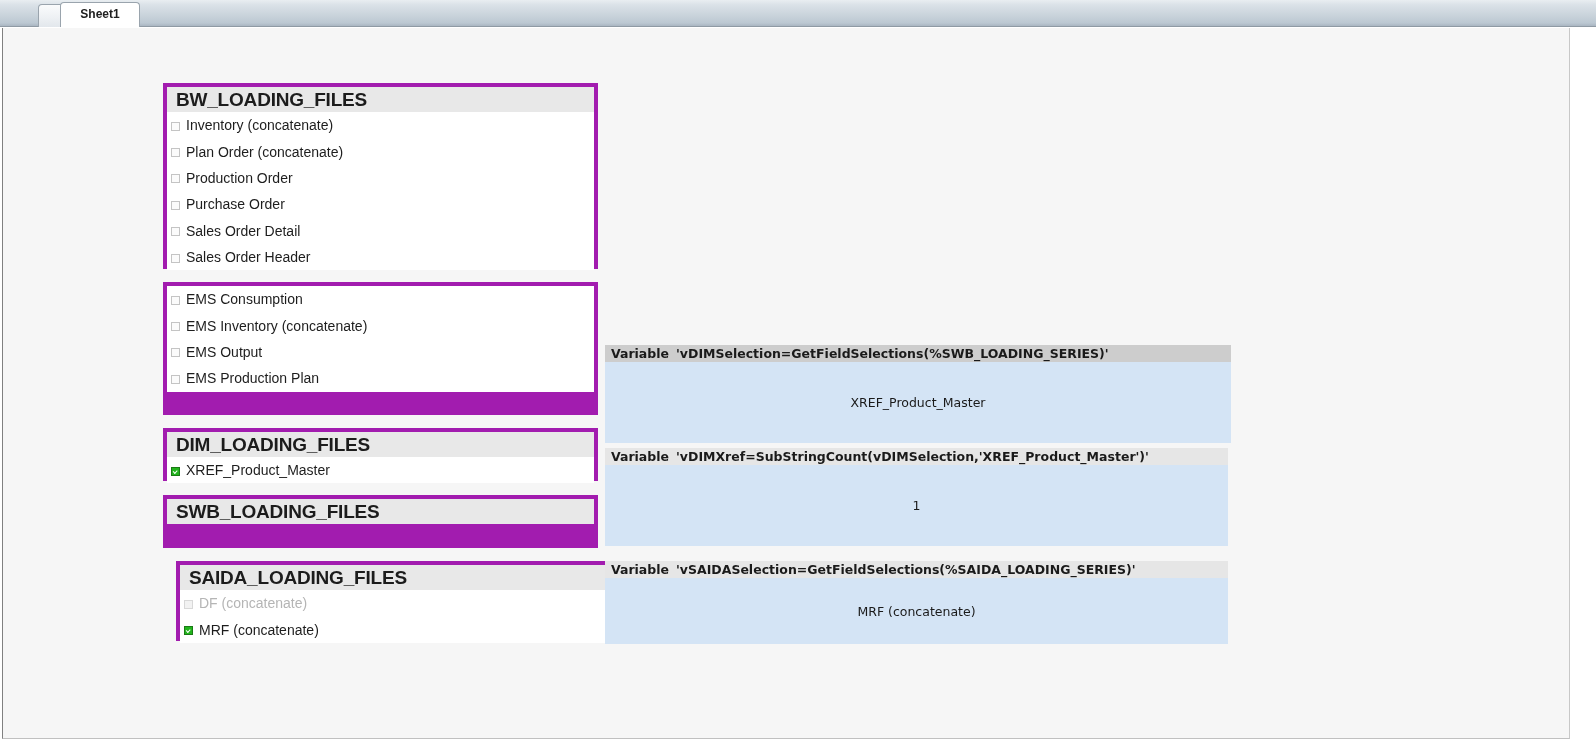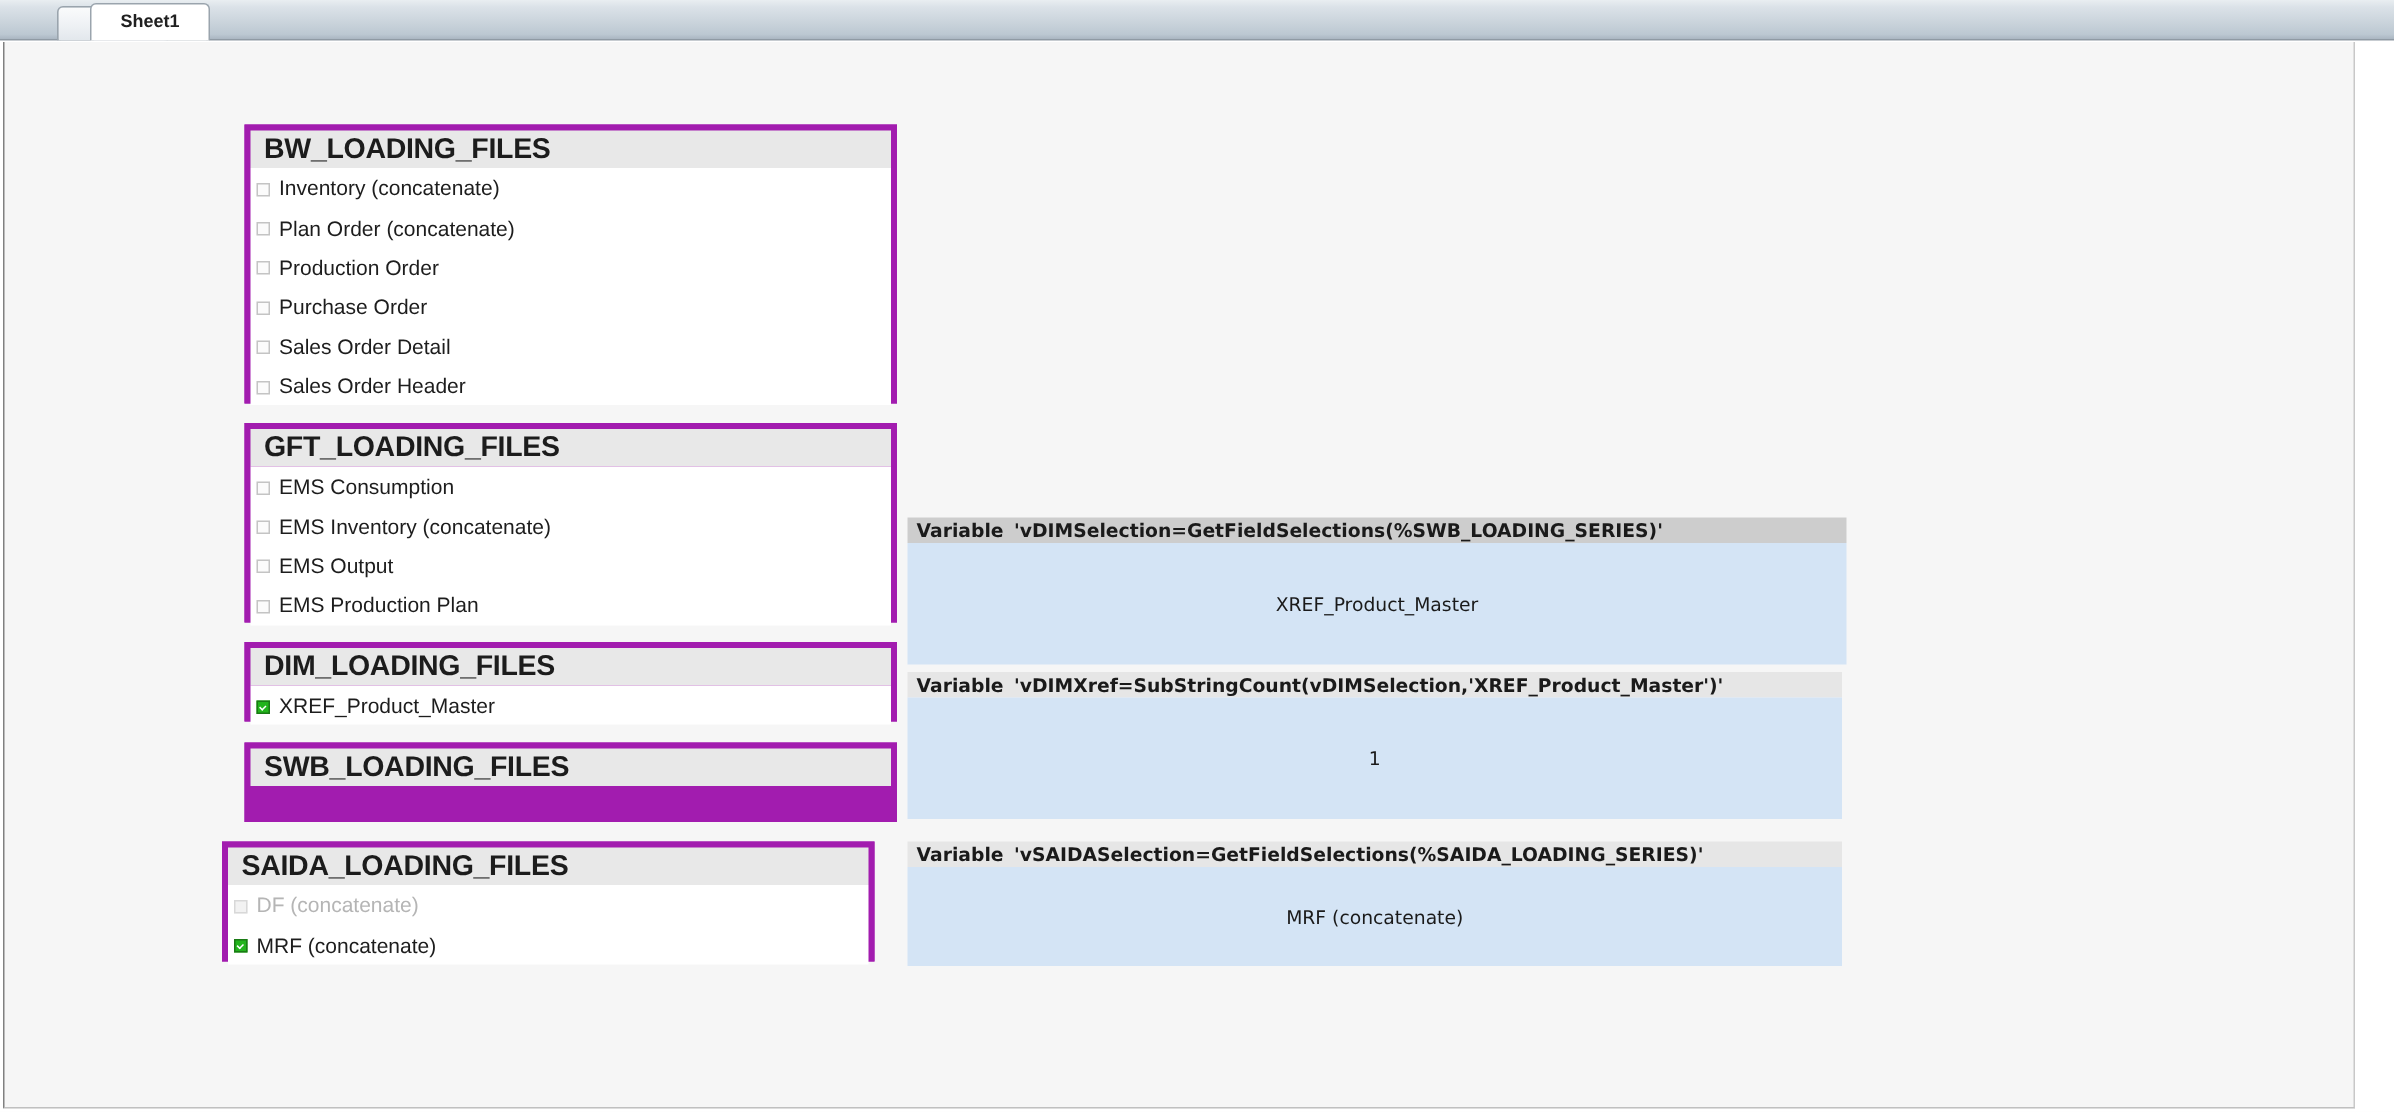--- a/index.html
+++ b/index.html
@@ -216,21 +216,20 @@
           <span>Sales Order Detail</span>
         </div>
         <div class="lb-row">
           <span class="state-box optional"></span>
           <span>Sales Order Header</span>
         </div>
       </div>
     </div>
 
     <div class="listbox" style="left:160px; top:254px; width:435px; height:133px;">
-      <div class="listbox-caption">GFT_LOADING_FILES</div>
       <div class="listbox-body">
         <div class="lb-row">
           <span class="state-box optional"></span>
           <span>EMS Consumption</span>
         </div>
         <div class="lb-row">
           <span class="state-box optional"></span>
           <span>EMS Inventory (concatenate)</span>
         </div>
         <div class="lb-row">
@@ -251,21 +250,21 @@
           <span class="state-box selected"></span>
           <span>XREF_Product_Master</span>
         </div>
       </div>
     </div>
 
     <div class="listbox" style="left:160px; top:467px; width:435px; height:53px;">
       <div class="listbox-caption">SWB_LOADING_FILES</div>
     </div>
 
-    <div class="listbox" style="left:145px; top:533px; width:435px; height:80px;">
+    <div class="listbox" style="left:173px; top:533px; width:435px; height:80px;">
       <div class="listbox-caption">SAIDA_LOADING_FILES</div>
       <div class="listbox-body">
         <div class="lb-row excluded">
           <span class="state-box excluded"></span>
           <span>DF (concatenate)</span>
         </div>
         <div class="lb-row">
           <span class="state-box selected"></span>
           <span>MRF (concatenate)</span>
         </div>

